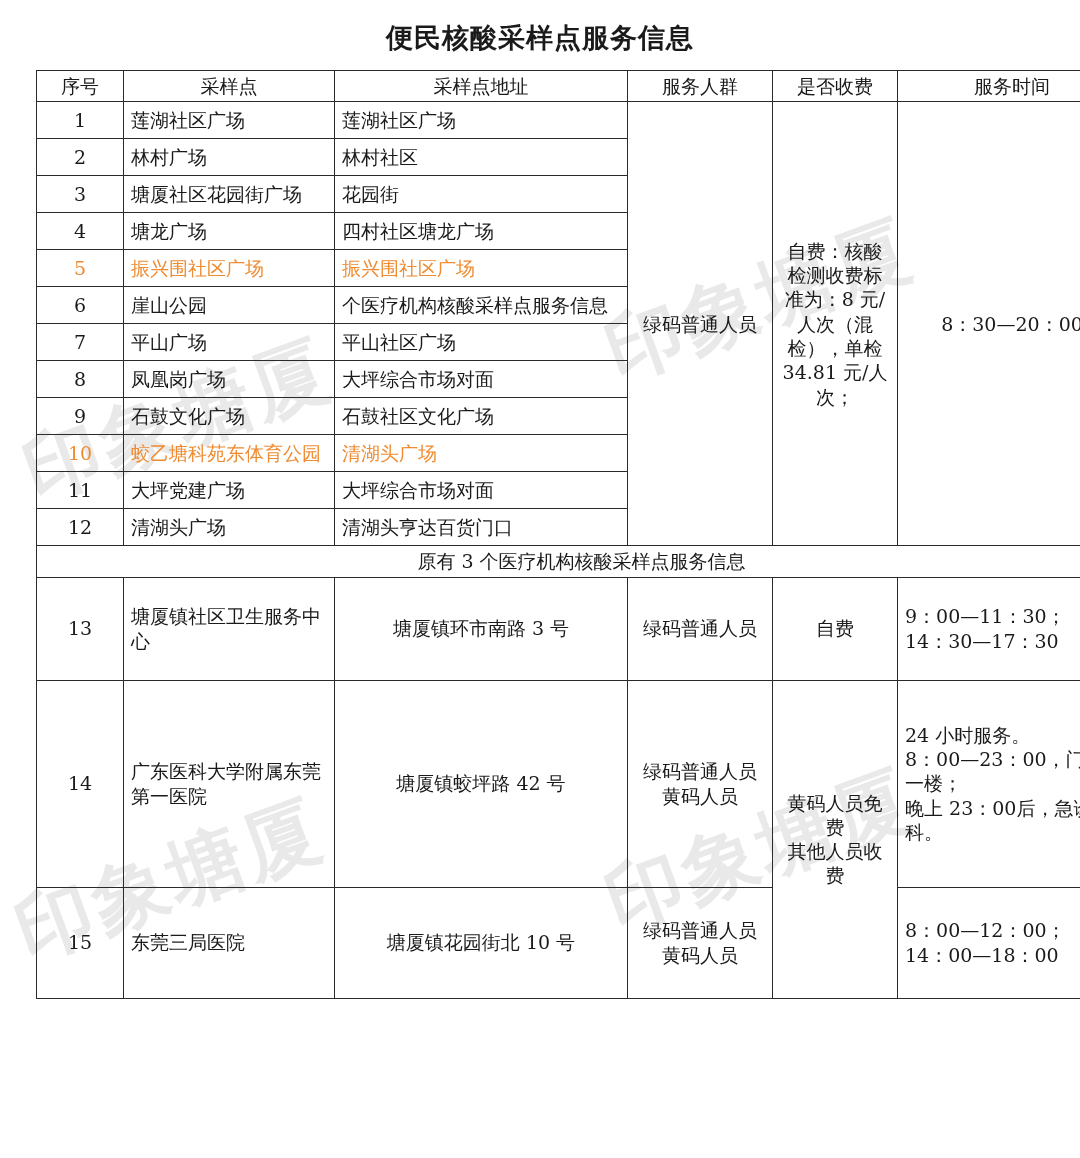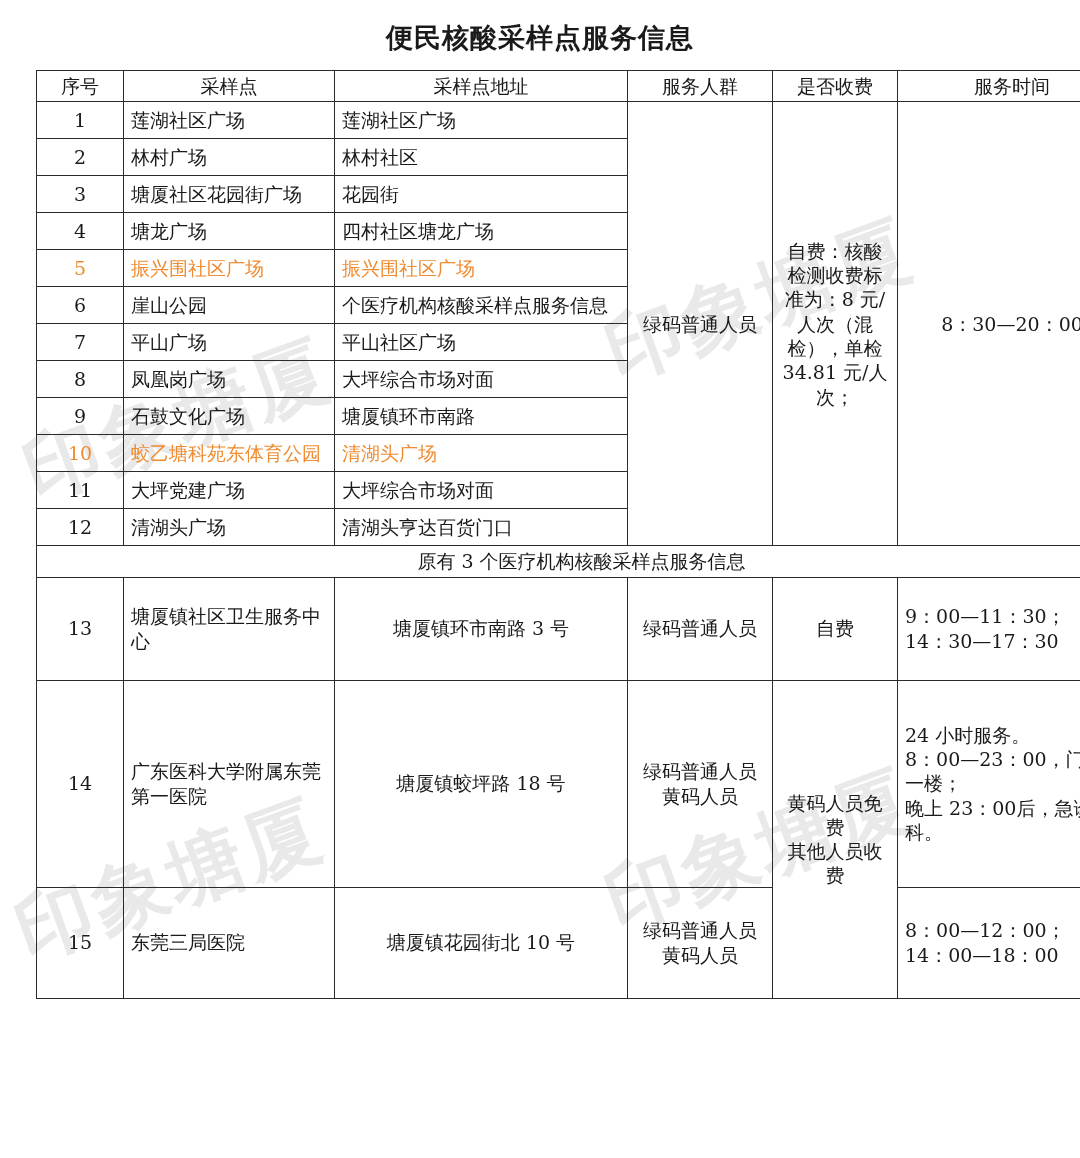--- a/index.html
+++ b/index.html
@@ -169,21 +169,21 @@
         <td class="c-addr">平山社区广场</td>
       </tr>
       <tr class="rowtall">
         <td class="c-idx">8</td>
         <td class="c-site">凤凰岗广场</td>
         <td class="c-addr">大坪综合市场对面</td>
       </tr>
       <tr class="rowtall">
         <td class="c-idx">9</td>
         <td class="c-site">石鼓文化广场</td>
-        <td class="c-addr">塘厦镇环市南路</td>
+        <td class="c-addr">石鼓社区文化广场</td>
       </tr>
       <tr class="rowtall">
         <td class="c-idx hl">10</td>
         <td class="c-site hl">蛟乙塘科苑东体育公园</td>
         <td class="c-addr hl">清湖头广场</td>
       </tr>
       <tr class="rowtall">
         <td class="c-idx">11</td>
         <td class="c-site">大坪党建广场</td>
         <td class="c-addr">大坪综合市场对面</td>
@@ -204,21 +204,21 @@
         <td class="c-addr center">塘厦镇环市南路 3 号</td>
         <td class="c-grp nowrap-cell">绿码普通人员</td>
         <td class="c-fee">自费</td>
         <td class="c-time time-left nowrap-cell">9：00—11：30；
 14：30—17：30</td>
       </tr>
 
       <tr class="tall-14">
         <td class="c-idx">14</td>
         <td class="c-site">广东医科大学附属东莞第一医院</td>
-        <td class="c-addr center">塘厦镇蛟坪路 18 号</td>
+        <td class="c-addr center">塘厦镇蛟坪路 42 号</td>
         <td class="c-grp nowrap-cell">绿码普通人员
 黄码人员</td>
         <td class="c-fee nowrap-cell" rowspan="2">黄码人员免费
 其他人员收费</td>
         <td class="c-time time-left nowrap-cell">24 小时服务。
 8：00—23：00，门诊一楼；
 晚上 23：00后，急诊科。</td>
       </tr>
 
       <tr class="tall-15">

